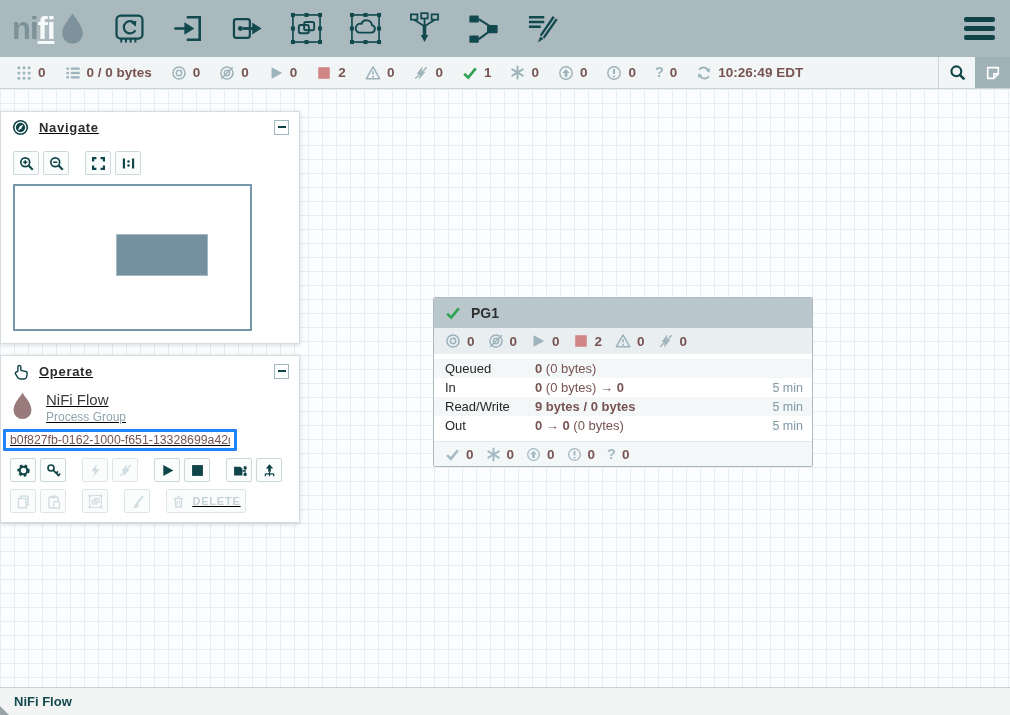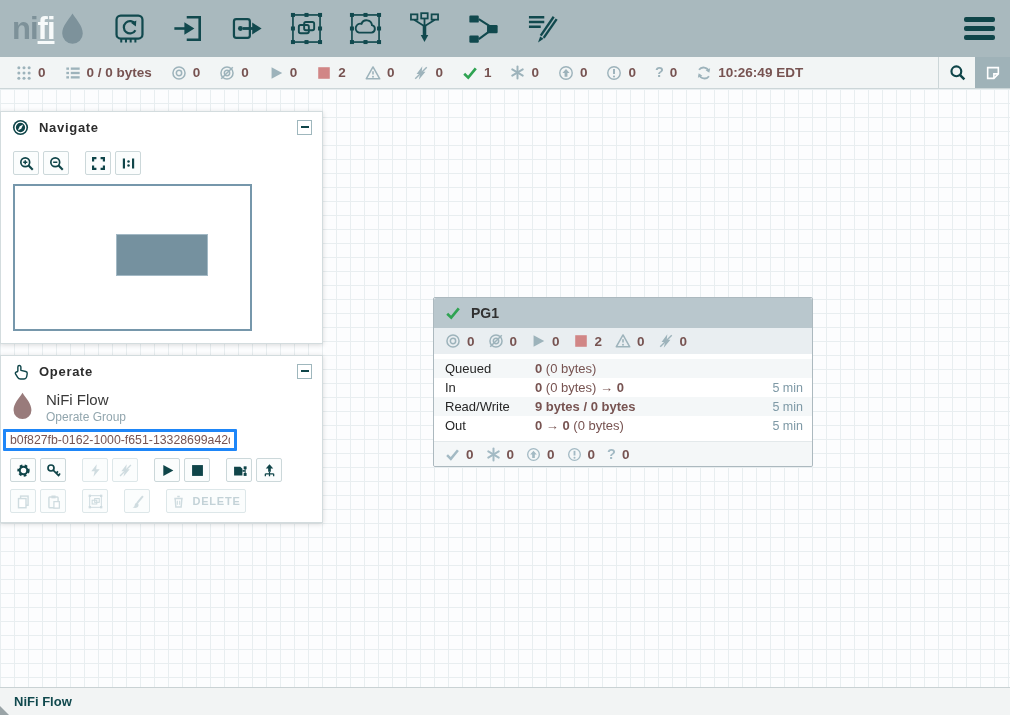--- a/index.html
+++ b/index.html
@@ -35,21 +35,21 @@
   .sb-btn svg { width:17px; height:17px; color:#0f4549; }
   .sb-btn.dark { width:35px; background:#9fb2b8; border-left:none; }
   .sb-btn.dark svg { color:#fff; width:16px; height:16px; }
 
   
   .canvas { position:relative; height:598px; background-color:#fcfdfe;
     background-image:linear-gradient(#e8eef0 1px,transparent 1px),linear-gradient(90deg,#e8eef0 1px,transparent 1px);
     background-size:14px 14px; }
 
   
-  .panel { position:absolute; left:0; width:323px; background:#fff; border:1px solid #d3dcde; box-shadow:0 1px 5px rgba(0,0,0,.15); }
+  .panel { position:absolute; left:0; width:300px; background:#fff; border:1px solid #d3dcde; box-shadow:0 1px 5px rgba(0,0,0,.15);text-decoration:underline; }
   .panel-navigate { top:22px; height:233px; }
   .panel-operate  { top:266px; height:168px; }
   .panel-h { display:flex; align-items:center; height:30px; padding:0 10px 0 11px; gap:10px; }
   .panel-h svg { width:17px; height:17px; color:#0f4549; flex:none; }
   .panel-title { font-size:13px; font-weight:700; color:#2d2d2d; letter-spacing:.7px; }
   .collapse { margin-left:auto; width:15px; height:15px; border:1px solid #9fb7bd; background:#fff; display:flex; align-items:center; justify-content:center; padding:0; cursor:pointer; }
   .collapse i { display:block; width:8px; height:2px; background:#0f4549; }
 
   .nav-tools { display:flex; align-items:center; margin:9px 0 0 12px; }
   .sqbtn { width:26px; height:24px; background:#fbfdfd; border:1px solid #ccd8da; border-radius:2px; display:flex; align-items:center; justify-content:center; padding:0; cursor:pointer; }
@@ -538,21 +538,21 @@
         <button class="collapse">
             <i></i>
           </button>
       </div>
       <div class="operate-flow">
         <svg class="flow-drop">
             <use href="#d-drop"></use>
           </svg>
         <div>
           <div class="flow-name">NiFi Flow</div>
-          <div class="flow-type">Operate Group</div>
+          <div class="flow-type">Process Group</div>
         </div>
       </div>
       <input class="flow-id" readonly="" value="b0f827fb-0162-1000-f651-13328699a42d" style="">
       <div class="op-row">
         <button class="sqbtn">
             <svg>
               <use href="#o-gear"></use>
             </svg>
           </button>
         <button class="sqbtn ml4">

